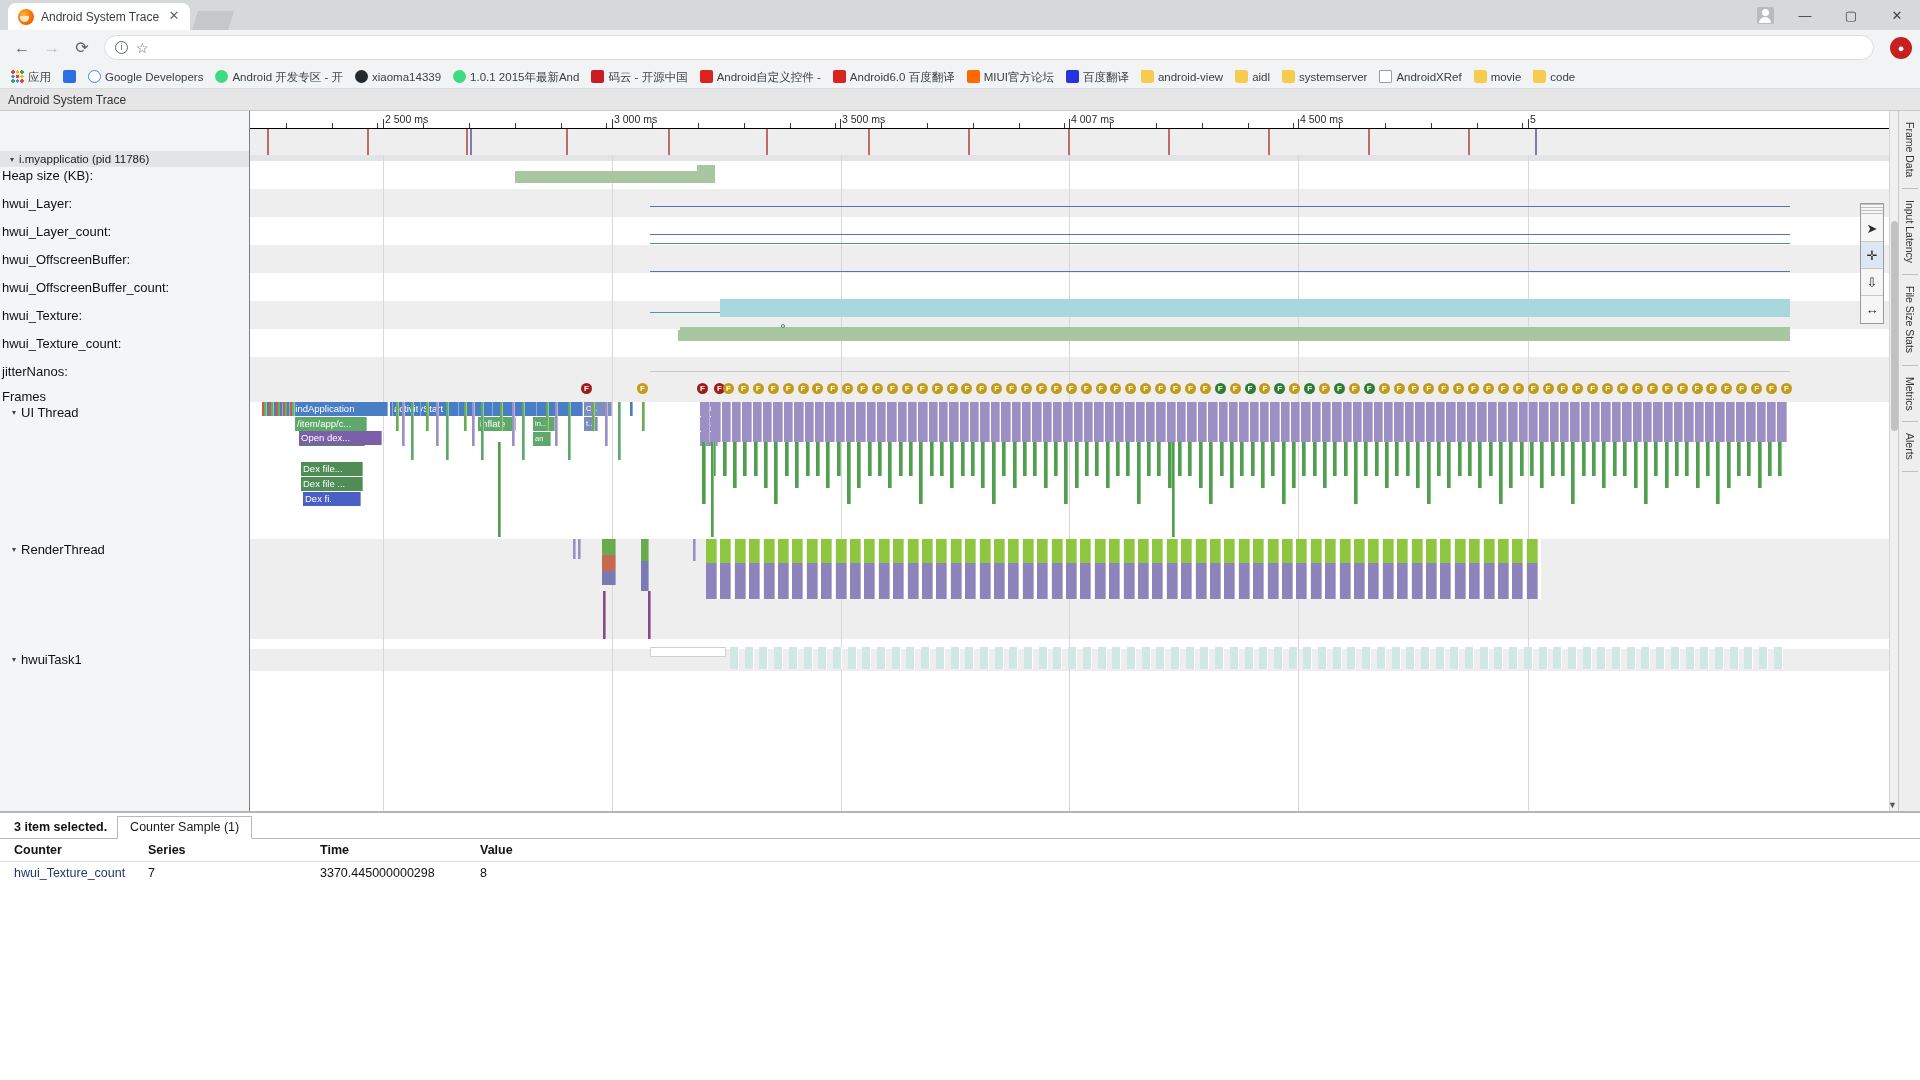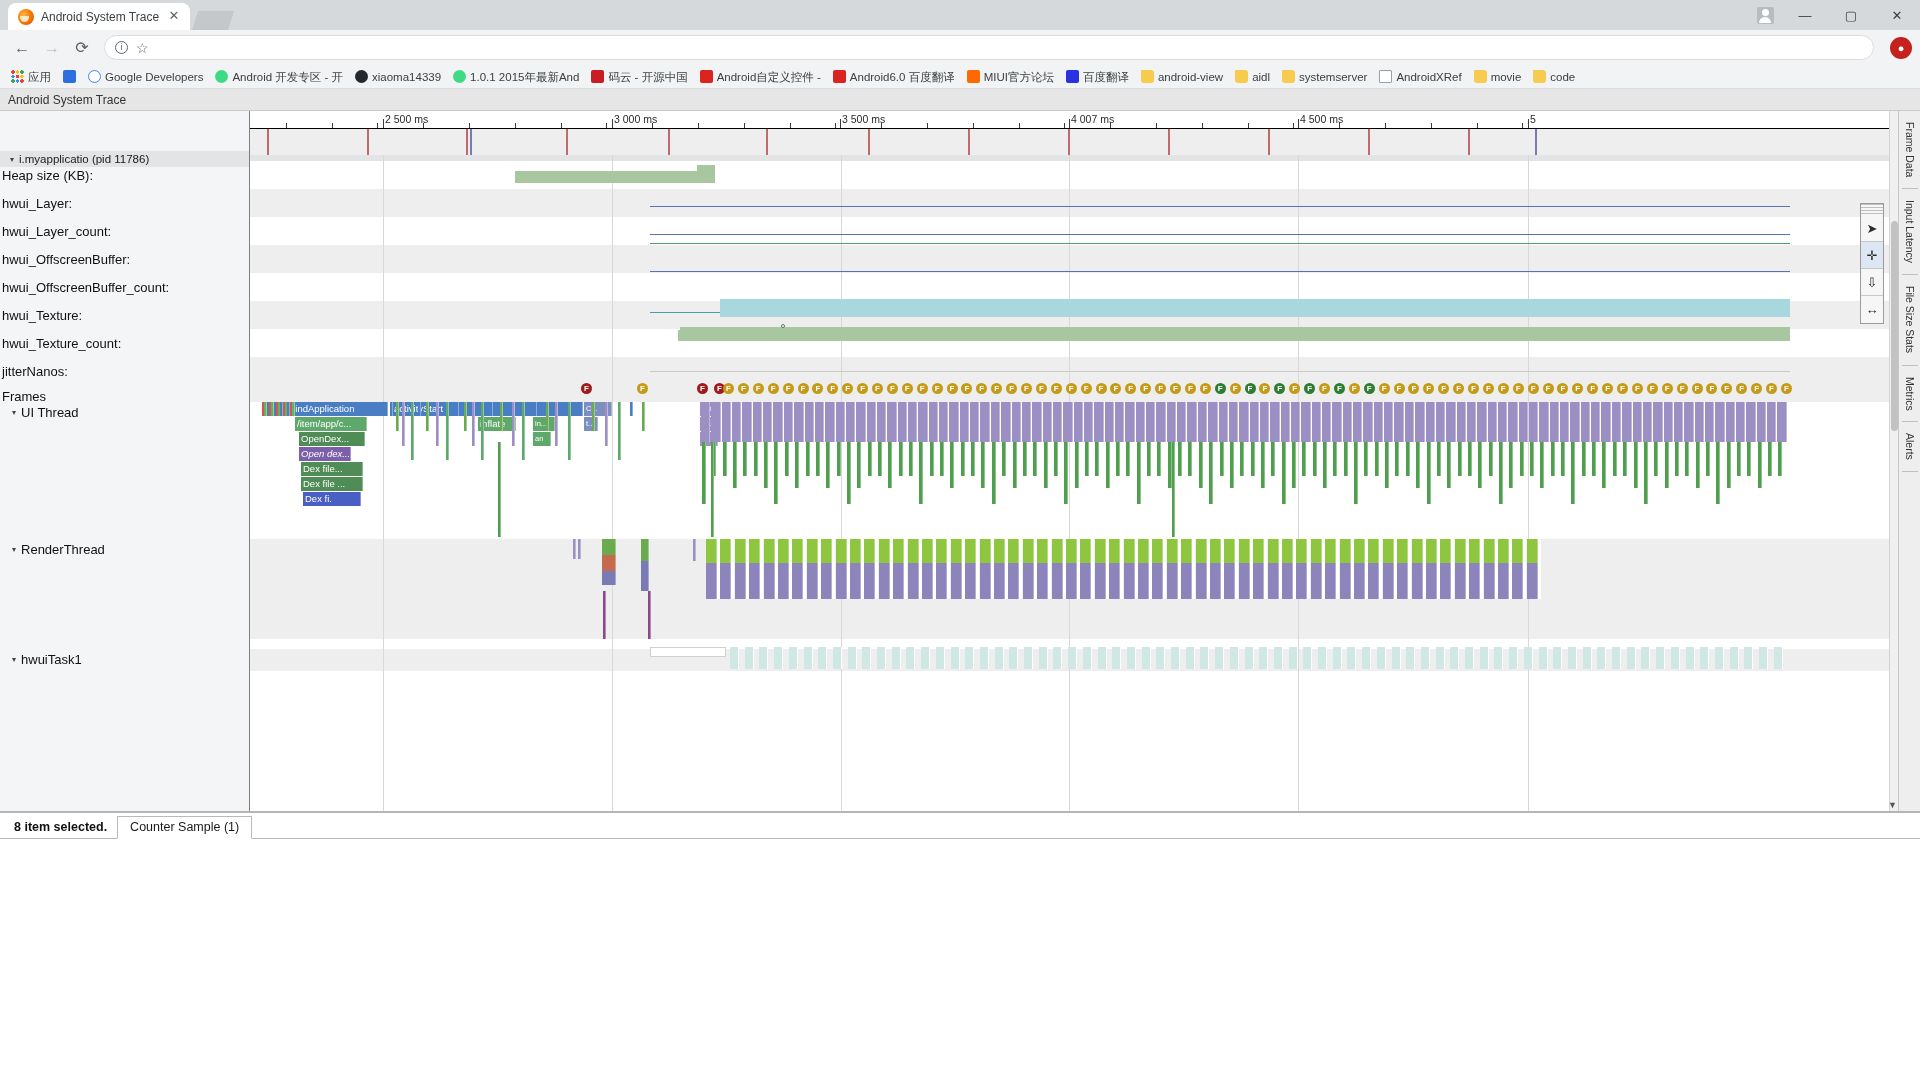--- a/index.html
+++ b/index.html
@@ -674,21 +674,21 @@
           <div class="slice" style="left: 334px; top: 291px; width: 28px; height: 14px; background: rgb(124, 143, 191); font-size: 7.5px;">C...</div>
           <div class="slice" style="left: 450px; top: 291px; width: 18px; height: 14px; background: rgb(155, 143, 196); font-size: 7.5px;">Ch.</div>
           <div class="slice" style="left: 45px; top: 306px; width: 72px; height: 14px; background: rgb(95, 168, 107);">/item/app/c...</div>
           <div class="slice" style="left: 228px; top: 306px; width: 38px; height: 14px; background: rgb(95, 168, 107);">inflate</div>
           <div class="slice" style="left: 283px; top: 306px; width: 22px; height: 14px; background: rgb(95, 168, 107); font-size: 7.5px;">in...</div>
           <div class="slice" style="left: 334px; top: 306px; width: 14px; height: 14px; background: rgb(124, 143, 191); font-size: 7.5px;">t...</div>
           <div class="slice" style="left: 450px; top: 306px; width: 18px; height: 14px; background: rgb(155, 143, 196); font-size: 7.5px;">tra</div>
           <div class="slice" style="left: 49px; top: 321px; width: 66px; height: 14px; background: rgb(79, 140, 86);">OpenDex...</div>
           <div class="slice" style="left: 283px; top: 321px; width: 18px; height: 14px; background: rgb(95, 168, 107); font-size: 7.5px;">an</div>
           <div class="slice" style="left: 450px; top: 321px; width: 18px; height: 14px; background: rgb(155, 143, 196); font-size: 7.5px;">dr.</div>
-          <div class="slice" style="left: 49px; top: 336px; width: 52px; height: 14px; background: rgb(123, 95, 168); font-style: italic;">Open dex...</div>
+          <div class="slice" style="left: 49px; top: 320px; width: 83px; height: 14px; background: rgb(123, 95, 168);">Open dex...</div>
           <div class="slice" style="left: 51px; top: 351px; width: 62px; height: 14px; background: rgb(79, 140, 86);">Dex file...</div>
           <div class="slice" style="left: 51px; top: 366px; width: 62px; height: 14px; background: rgb(79, 140, 86);">Dex file ...</div>
           <div class="slice" style="left: 53px; top: 381px; width: 58px; height: 14px; background: rgb(74, 95, 196);">Dex fi.</div>
           <div class="slice" style="left: 12px; top: 291px; width: 1.6px; height: 14px; background: rgb(217, 83, 79);"></div>
           <div class="slice" style="left: 14.3px; top: 291px; width: 1.6px; height: 14px; background: rgb(92, 184, 92);"></div>
           <div class="slice" style="left: 16.6px; top: 291px; width: 1.6px; height: 14px; background: rgb(74, 126, 196);"></div>
           <div class="slice" style="left: 18.9px; top: 291px; width: 1.6px; height: 14px; background: rgb(217, 83, 79);"></div>
           <div class="slice" style="left: 21.2px; top: 291px; width: 1.6px; height: 14px; background: rgb(92, 184, 92);"></div>
           <div class="slice" style="left: 23.5px; top: 291px; width: 1.6px; height: 14px; background: rgb(74, 126, 196);"></div>
           <div class="slice" style="left: 25.8px; top: 291px; width: 1.6px; height: 14px; background: rgb(217, 83, 79);"></div>
@@ -1224,17 +1224,35 @@
         <div class="rb-sep"></div>
         <div class="rb-item">Metrics</div>
         <div class="rb-sep"></div>
         <div class="rb-item">Alerts</div>
         <div class="rb-sep"></div>
       </div>
   </div>
 
   <div class="details">
     <div class="details-tabs">
-      <div class="sel-count">8 item selected.</div>
+      <div class="sel-count">3 item selected.</div>
       <div class="dtab">Counter Sample (1)</div>
     </div>
+    <table class="dtable">
+      <thead>
+          <tr id="dthead">
+            <th style="width: 148px;">Counter</th>
+            <th style="padding-left: 0px; width: 158px;">Series</th>
+            <th style="width: 160px;">Time</th>
+            <th>Value</th>
+          </tr>
+        </thead>
+      <tbody id="dtbody">
+          <tr>
+            <td>hwui_Texture_count</td>
+            <td class="plain" style="padding-left: 0px;">7</td>
+            <td class="plain">3370.445000000298</td>
+            <td class="plain">8</td>
+          </tr>
+        </tbody>
+    </table>
   </div>
 </div>
 
 </body></html>

